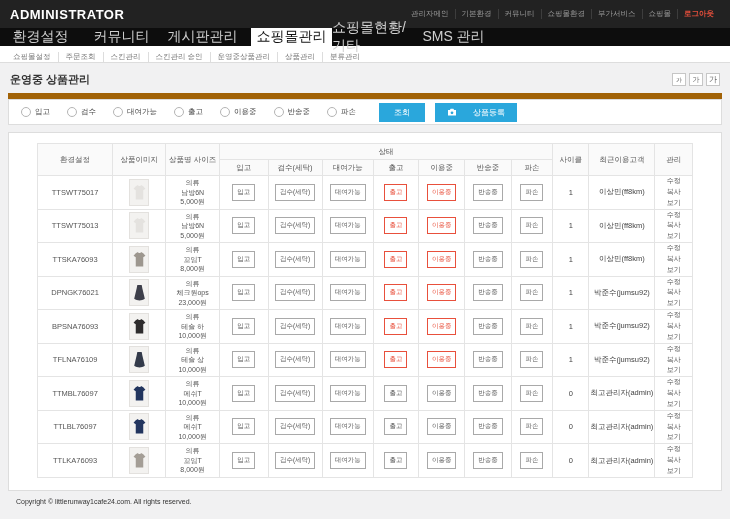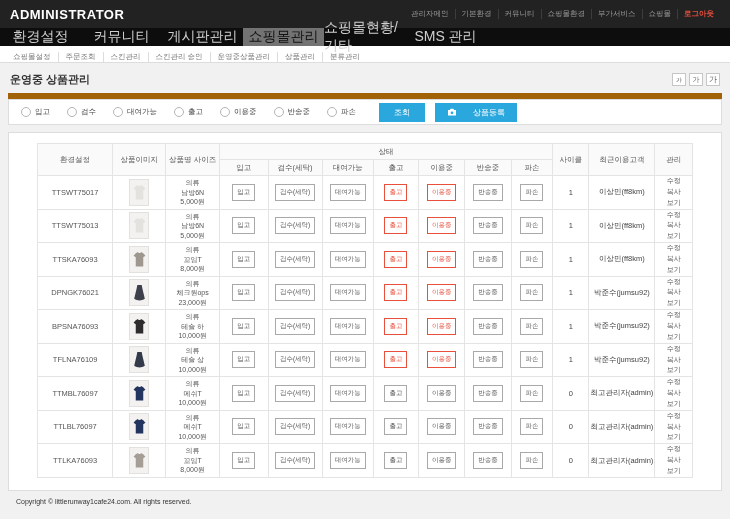--- a/index.html
+++ b/index.html
@@ -10,21 +10,21 @@
   .topbar { height:28px; background:var(--topbar,#222); display:flex; align-items:center; justify-content:space-between; padding:0 10px; }
   .brand { color:#fff; font-weight:bold; font-size:13px; letter-spacing:.5px; }
   .header-links { display:flex; align-items:center; }
   .hlink { color:#9a9a9a; font-size:7.5px; padding:0 6px; border-right:1px solid #3d3d3d; cursor:pointer; white-space:nowrap; }
   .hlink:last-child { border-right:none; }
   .hlink.accent { color:var(--danger,#e8503c); font-weight:bold; }
 
   
   .tabbar { height:18px; background:var(--tabbar,#0d0d0d); display:flex; }
   .tab { width:81px; color:#cfcfcf; font-size:14px; font-weight:normal; display:flex; align-items:center; justify-content:center; cursor:pointer; }
-  .tab.active { background:#737373; color:#111; }
+  .tab.active { background:#ffffff; color:#111;margin-left:8px; }
 
   
   .subnav { height:17px; background:#fff; border-bottom:1px solid #ddd; display:flex; align-items:center; padding:0 6px; }
   .subnav-item { font-size:7.5px; color:#777; padding:0 7px; border-right:1px solid #ddd; cursor:pointer; white-space:nowrap;margin-top:6px; }
   .subnav-item:last-child { border-right:none; }
 
   .content { padding:5px 8px 0; }
   .title-row { display:flex; justify-content:space-between; align-items:center; padding:4px 2px 6px; border-bottom:6px solid #a16207; }
   .page-title { font-size:11px; font-weight:bold; color:#333; }
   .fs-box { display:flex; gap:3px; }

